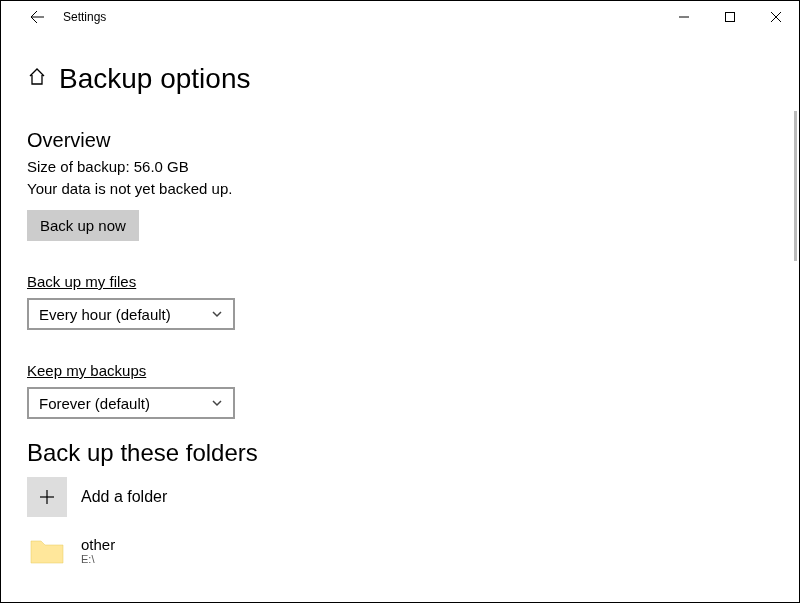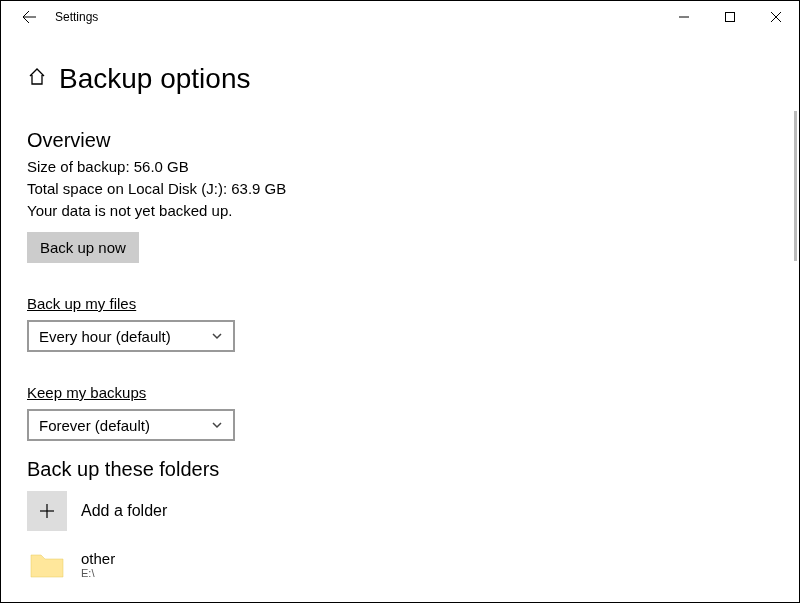--- a/index.html
+++ b/index.html
@@ -11,21 +11,21 @@
       border: 1px solid #000;
       overflow: hidden;
       background: #fff;
       color: #000;
       position: relative;
     }
     .titlebar {
       height: 32px;
       display: flex;
       align-items: center;
-      padding-left: 8px;
+      padding-left: 16px;
     }
     .back-btn {
       width: 40px;
       height: 32px;
       display: flex;
       align-items: center;
       justify-content: center;
       cursor: pointer;
     }
     .app-title {
@@ -94,21 +94,21 @@
       border: 2px solid #999;
       display: flex;
       align-items: center;
       justify-content: space-between;
       padding: 0 10px;
       font-size: 15px;
       cursor: pointer;
       background: #fff;
     }
     .folders-title {
-      font-size: 20px;
+      font-size: 24px;
       font-weight: 500;
       margin-bottom: 10px;
     }
     .folder-row {
       display: flex;
       align-items: center;
       gap: 14px;
       margin-bottom: 14px;
     }
     .plus-tile {
@@ -181,21 +181,20 @@
     <span>
       <svg width="20" height="20" viewBox="0 0 20 20">
           <path d="M3 9 L10 2 L17 9 M5 8 V17 H15 V8" fill="none" stroke="#000" stroke-width="1.3"></path>
         </svg>
     </span>
     <h1>Backup options</h1>
   </div>
 
   <h2 class="section-title">Overview</h2>
   <div class="info-line">Size of backup: 56.0 GB</div>
-  <div class="info-line">Total space on Local Disk (J:): 63.9 GB</div>
   <div class="info-line">Your data is not yet backed up.</div>
   <button class="gray-btn">Back up now</button>
 
   <div class="field-label">Back up my files</div>
   <div class="dropdown">
     <span>Every hour (default)</span>
     <svg width="12" height="12" viewBox="0 0 12 12">
         <path d="M2 4 L6 8 L10 4" fill="none" stroke="#444" stroke-width="1.5"></path>
       </svg>
   </div>

